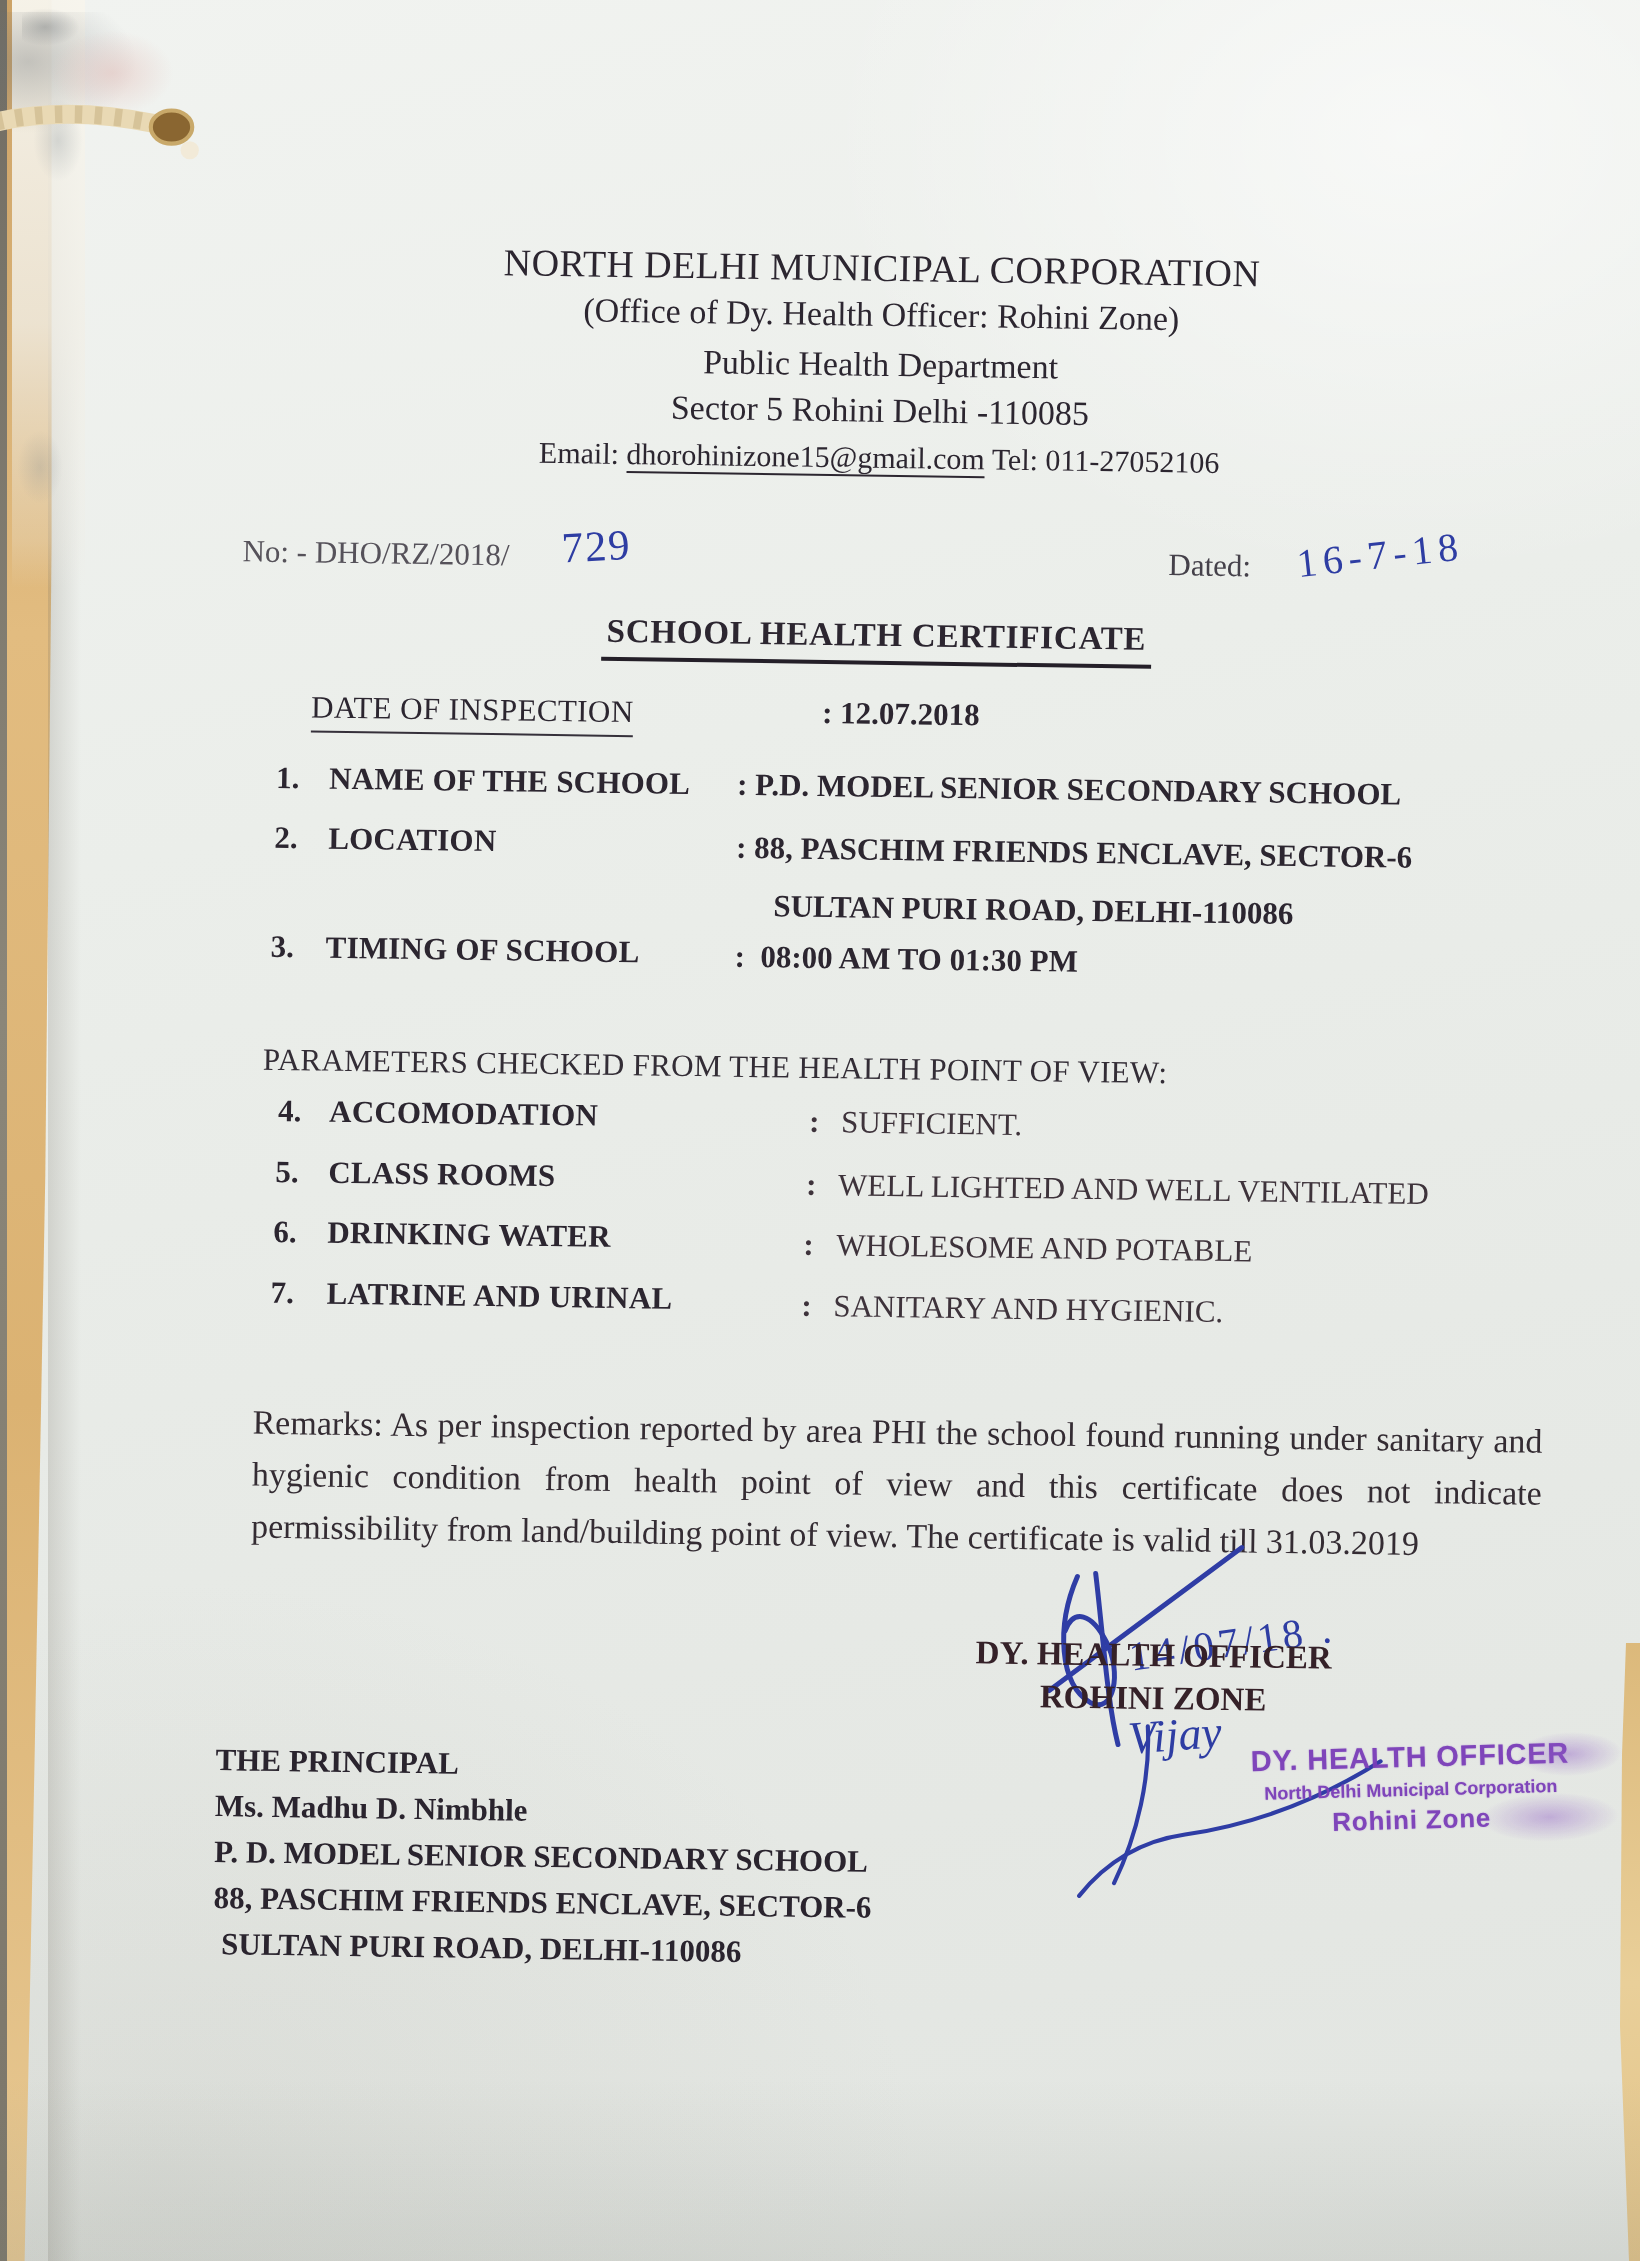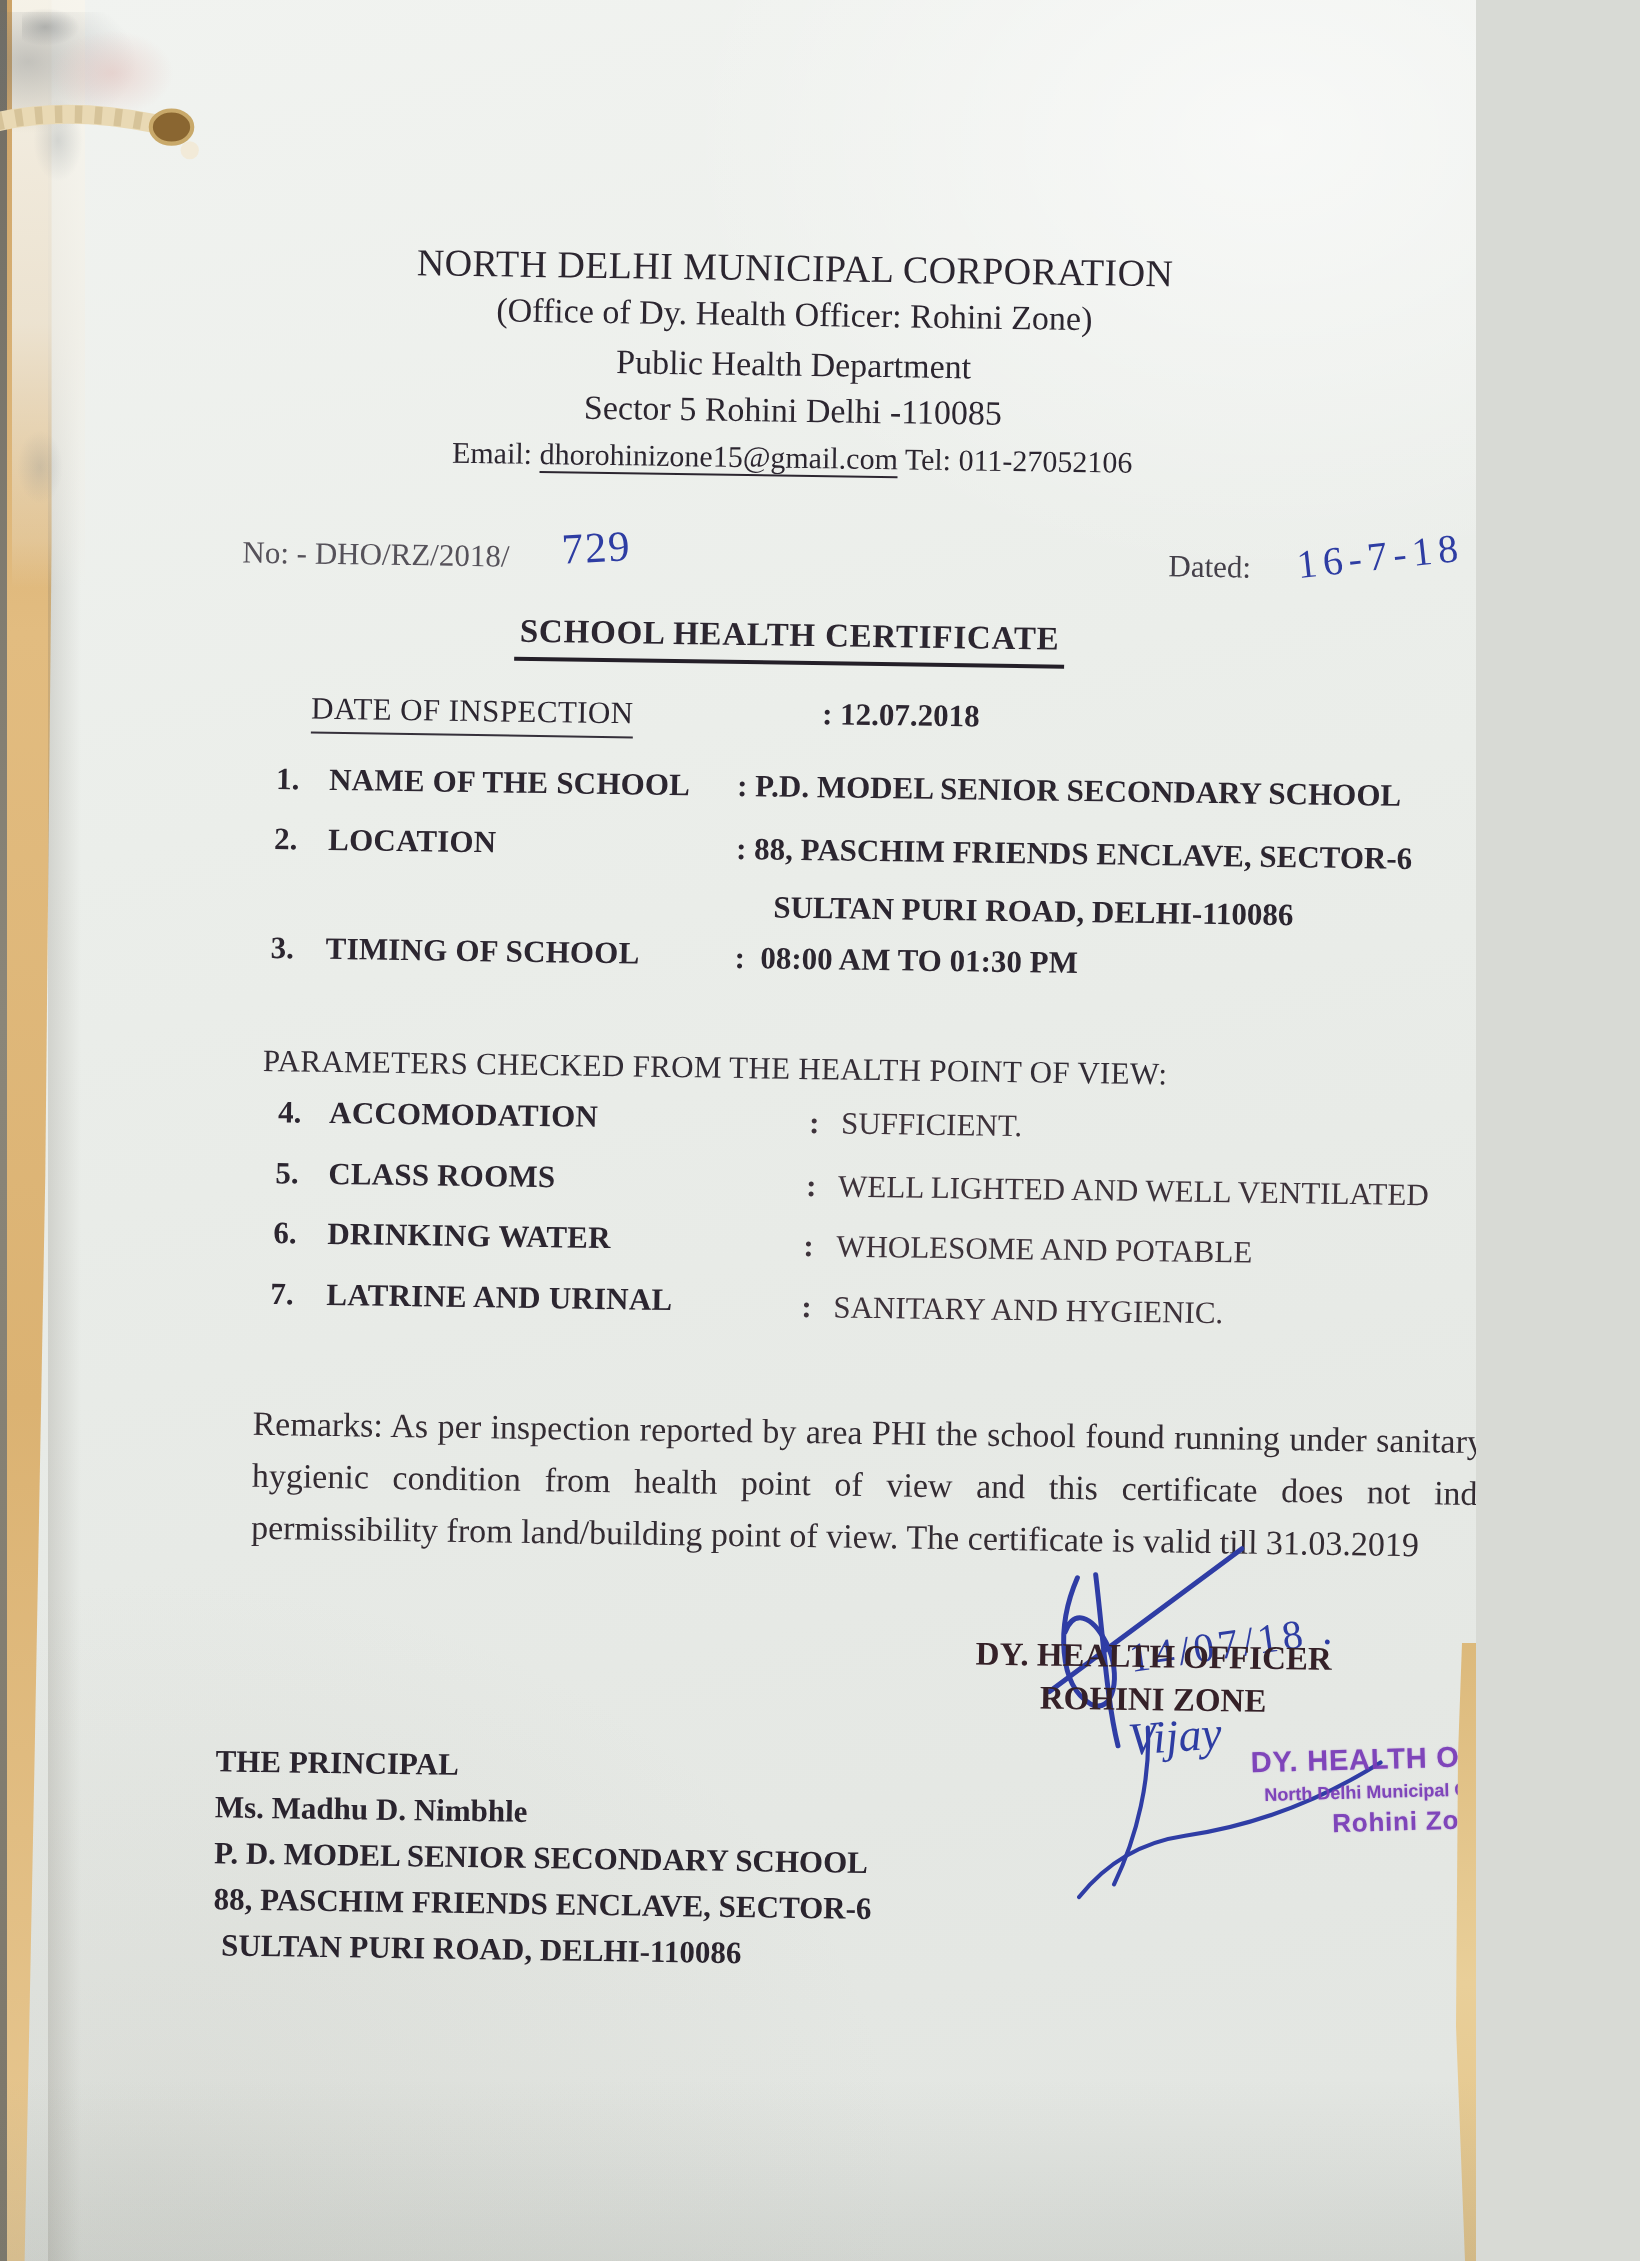--- a/index.html
+++ b/index.html
@@ -1,17 +1,17 @@
 <!DOCTYPE html>
 <html style="font-size:13.2px"><head>
 <meta charset="utf-8">
 <style>
   html,body{margin:0;padding:0;background:#d8dad5;}
   .canvas{
-    position:relative;width:1476px;height:2261px;overflow:hidden;
+    position:relative;width:1640px;height:2261px;overflow:hidden;
     background:
       radial-gradient(993px 745px at 86% 6%, rgba(255,255,255,.55), transparent 60%),
       radial-gradient(1159px 910px at 10% 96%, rgba(170,170,160,.18), transparent 65%),
       linear-gradient(168deg,#f1f3f0 0%, #ebeeea 34%, #e7eae6 62%, #e2e5e1 100%);
     font-family:"Liberation Serif", serif;
   }
   .abs{position:absolute;}
   
   .edge-dark{left:0;top:0;width:10px;height:100%;background:linear-gradient(180deg,#716d63,#8b8679 45%,#7b766a);}
   .edge-tan{left:6.6px;top:0;width:45px;height:100%;

